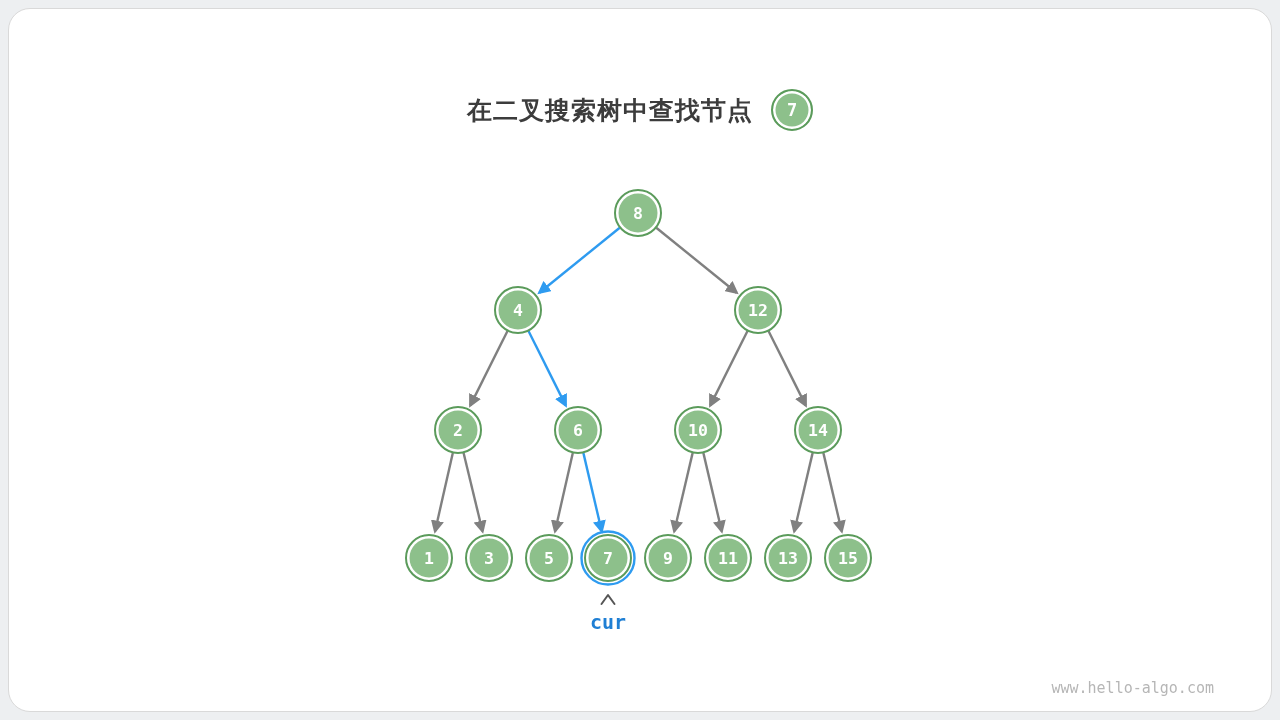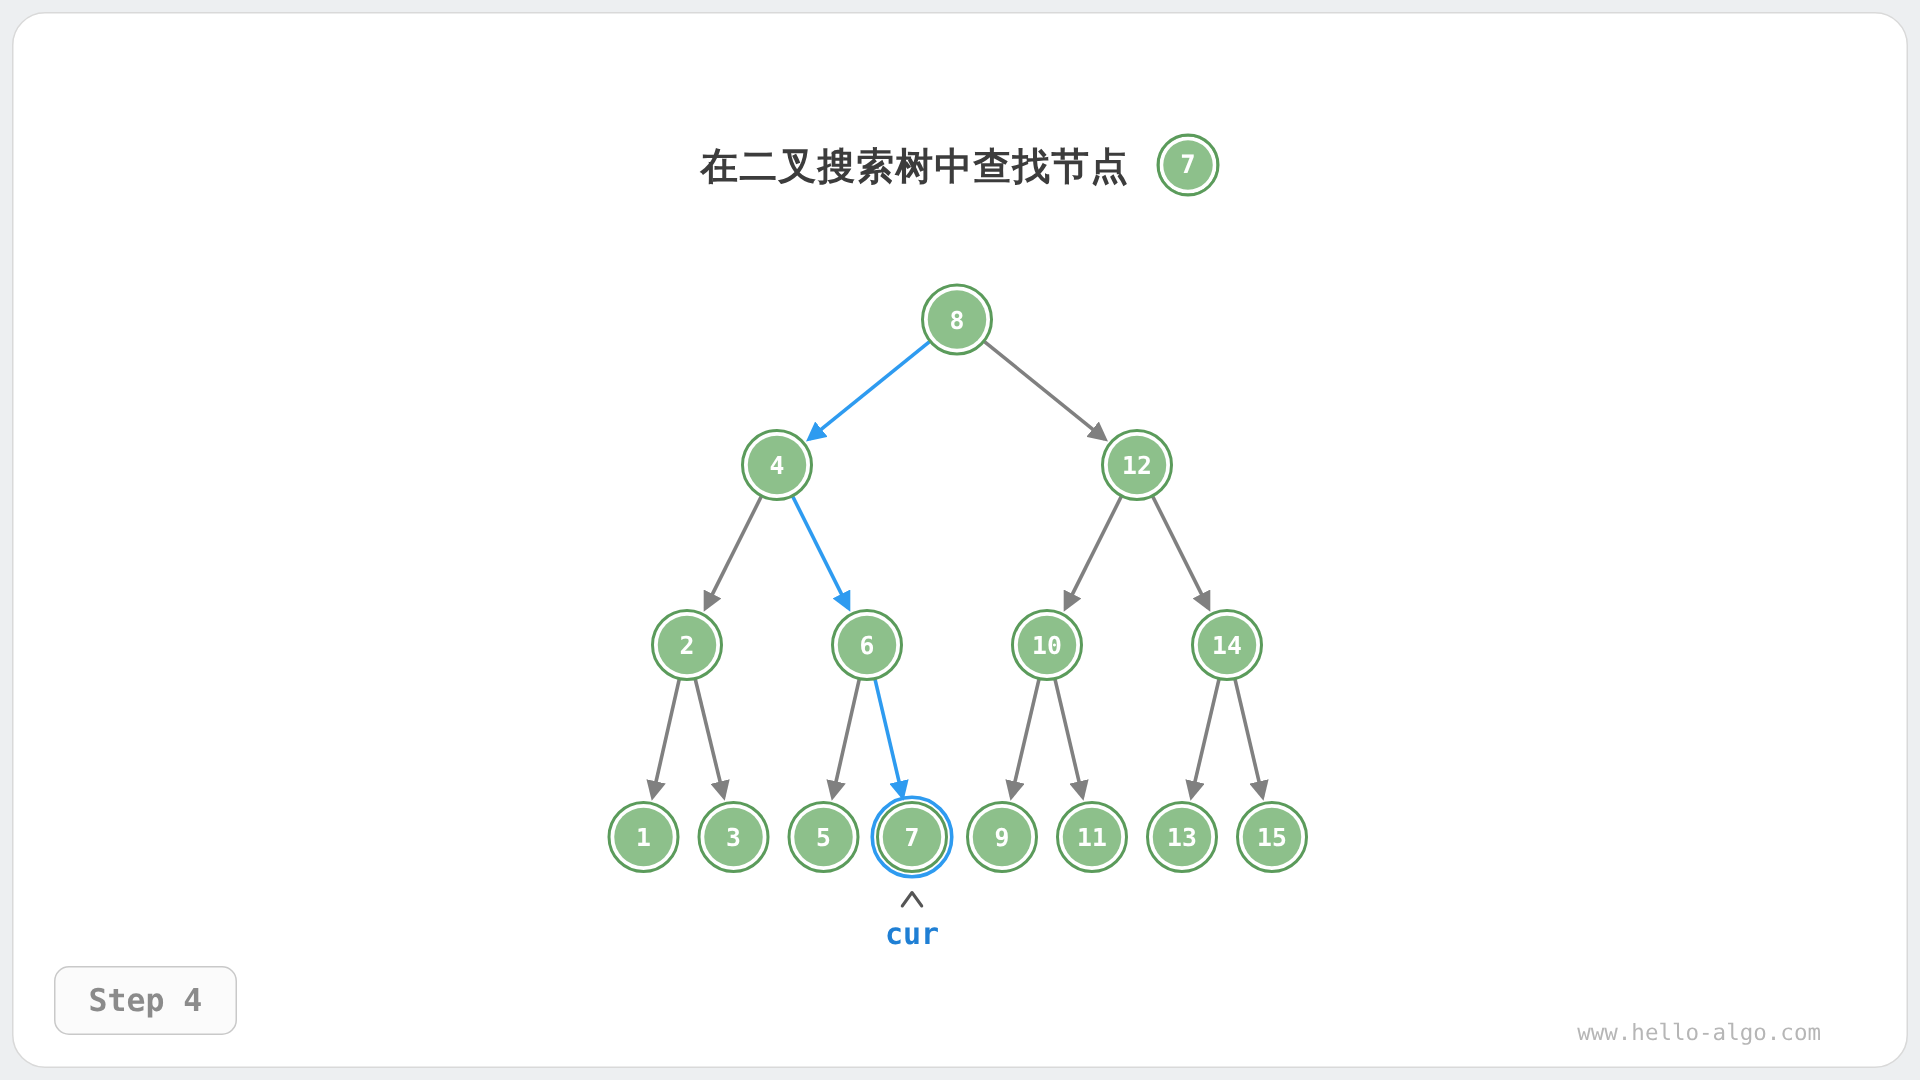--- a/index.html
+++ b/index.html
@@ -203,18 +203,15 @@
           <circle cx="848" cy="558" r="19.5" fill="#8DC08B"></circle>
           <text x="848" y="564" fill="#FFFFFF" text-anchor="middle" font-size="16.5" font-weight="700" font-family="&quot;DejaVu Sans Mono&quot;, monospace">15</text>
         </g>
       </g>
     <g id="pointer-layer">
         <path d="M 601.5 604 L 608 595 L 614.5 604" fill="none" stroke="#555555" stroke-width="2" stroke-linecap="round" stroke-linejoin="round"></path>
         <text x="608" y="629" fill="#1F7FD4" text-anchor="middle" font-size="20" font-weight="700" font-family="&quot;DejaVu Sans Mono&quot;, monospace">cur</text>
       </g>
   </svg>
 
-  <div class="step-box">
-    <span>Step 4</span>
-  </div>
 
   <div class="watermark">www.hello-algo.com</div>
 </div>
 
 </body></html>

